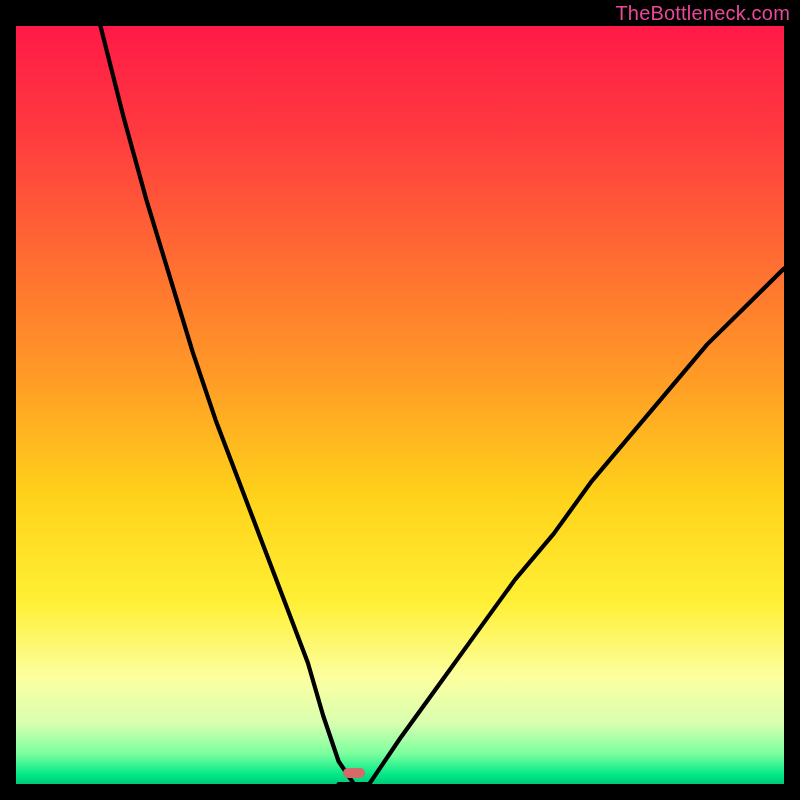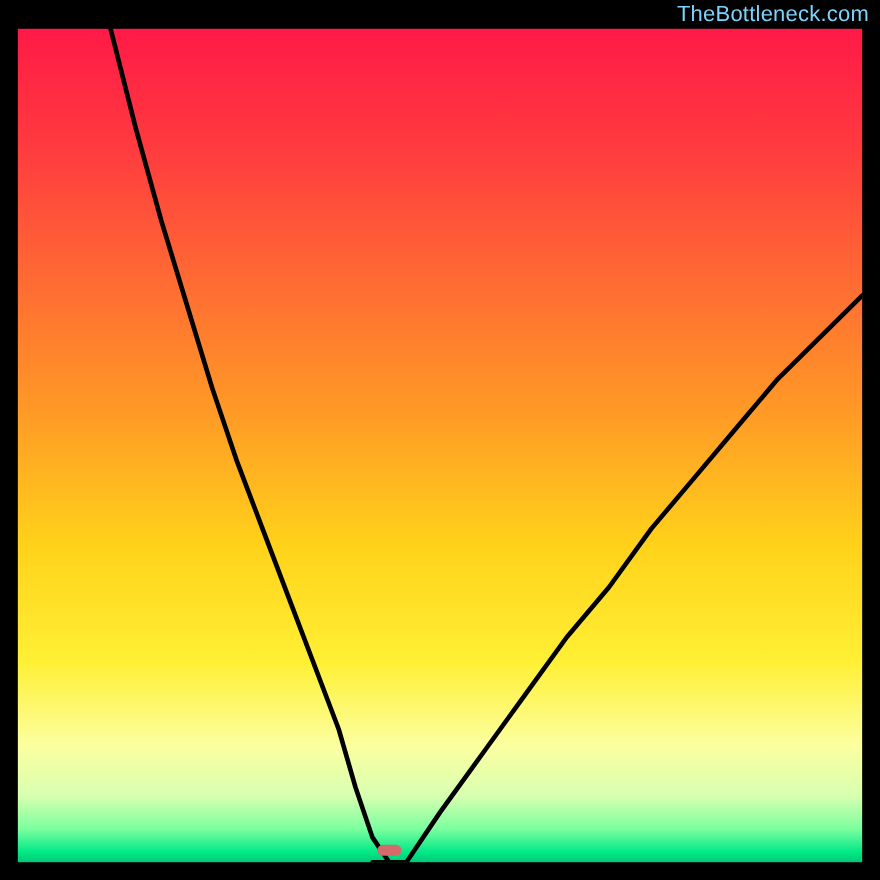--- a/index.html
+++ b/index.html
@@ -44,21 +44,21 @@
     width: 22px;
     height: 10px;
     border-radius: 5px;
     background: #d46a6a;
     transform: translate(-50%, -50%);
   }
   .watermark {
     position: absolute;
     top: 2px;
     right: 10px;
-    color: #7dd3fc;
+    color: #ec4899;
     font-size: 20px;
     font-weight: 500;
     letter-spacing: 0.2px;
     text-align: right;
   }
 </style>
 </head>
 <body>
 
 <div class="stage">

